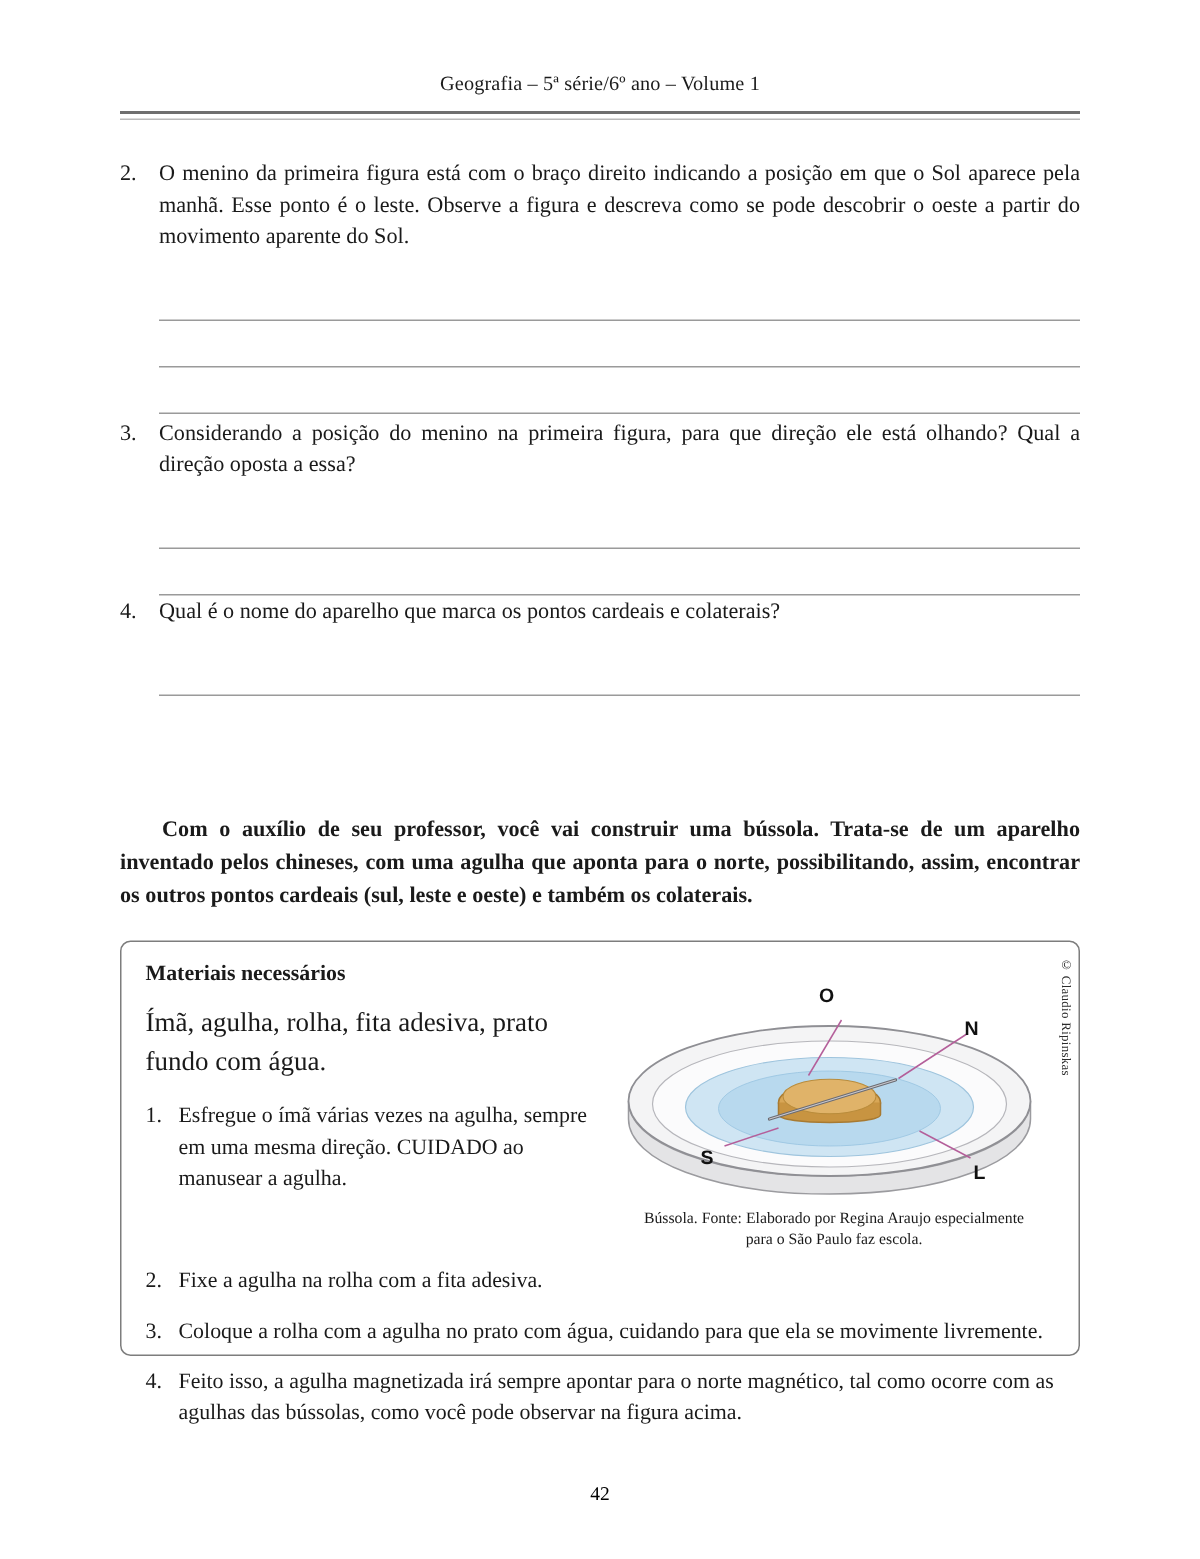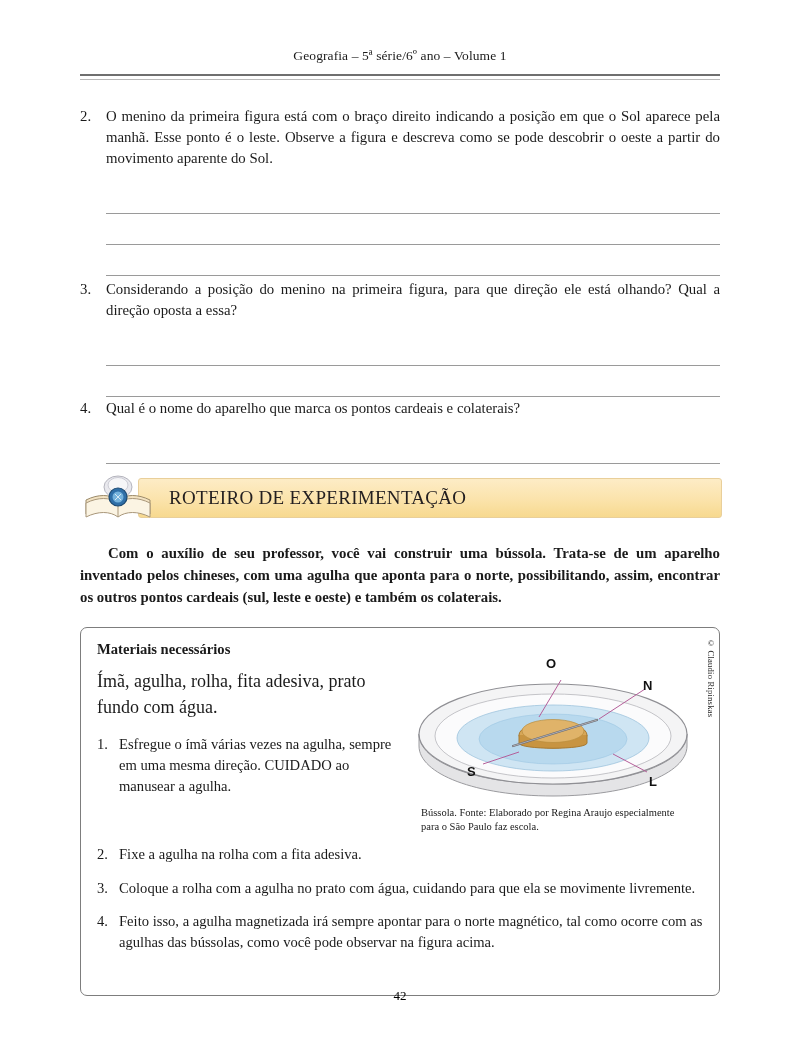--- a/index.html
+++ b/index.html
@@ -121,21 +121,21 @@
     text-indent: 28px;
     font-weight: bold;
   }
 
   
   .expbox {
     position: absolute;
     left: 80px;
     top: 627px;
     width: 640px;
-    height: 369px;
+    height: 277px;
     border: 1px solid #7d7d7d;
     border-radius: 7px;
     box-sizing: border-box;
     padding-left: 35px;
   }
   .exp-left {
     position: absolute;
     left: 16px;
     top: 13px;
     width: 300px;
@@ -197,20 +197,21 @@
     width: 308px;
     height: 190px;
   }
   .fig-caption {
     position: absolute;
     left: 340px;
     top: 178px;
     width: 270px;
     font-size: 10.5px;
     line-height: 1.3;
+    text-align: center;
     color: #1a1a1a;
   }
   .credit {
     position: absolute;
     right: 3px;
     top: 10px;
     font-size: 8.6px;
     color: #2b2b2b;
     writing-mode: vertical-rl;
     letter-spacing: 0.2px;
@@ -268,35 +269,20 @@
   <div class="qblock" style="top:398px;">
     <div class="qrow">
       <div class="qnum">4.</div>
       <div class="qtext">Qual é o nome do aparelho que marca os pontos cardeais e colaterais?</div>
     </div>
     <div class="answer-lines">
       <div class="answer-line"></div>
     </div>
   </div>
 
-  <div class="banner-wrap">
-    <div class="banner">
-      <div class="banner-title">ROTEIRO DE EXPERIMENTAÇÃO</div>
-    </div>
-    <svg class="book-icon" viewBox="0 0 72 56">
-      <ellipse cx="38" cy="17" rx="14" ry="11" fill="#e9e9ee" stroke="#b4b4bd" stroke-width="1"></ellipse>
-      <ellipse cx="38" cy="15" rx="10" ry="7.5" fill="#f6f6f8" stroke="#c2c2cb" stroke-width="0.8"></ellipse>
-      <path d="M6 30 C18 24, 30 24, 38 30 C46 24, 58 24, 70 30 L70 44 C58 38, 46 38, 38 44 C30 38, 18 38, 6 44 Z" fill="#f2e2c2" stroke="#9c8b6a" stroke-width="1"></path>
-      <path d="M6 33 C18 27, 30 27, 38 33 C46 27, 58 27, 70 33 L70 47 C58 41, 46 41, 38 47 C30 41, 18 41, 6 47 Z" fill="#fbf4e3" stroke="#a9977a" stroke-width="1"></path>
-      <path d="M38 33 L38 47" stroke="#a9977a" stroke-width="1"></path>
-      <circle cx="38" cy="27" r="9" fill="#2f6fa8" stroke="#1c4a73" stroke-width="1.2"></circle>
-      <circle cx="38" cy="27" r="5.5" fill="#76b3dd"></circle>
-      <path d="M35 24 L41 30 M41 24 L35 30" stroke="#ffffff" stroke-width="1" opacity="0.7"></path>
-    </svg>
-  </div>
 
   <div class="intro">Com o auxílio de seu professor, você vai construir uma bússola. Trata-se de um aparelho inventado pelos chineses, com uma agulha que aponta para o norte, possibilitando, assim, encontrar os outros pontos cardeais (sul, leste e oeste) e também os colaterais.</div>
 
   <div class="expbox">
 
     <div class="exp-left">
       <div class="exp-h">Materiais necessários</div>
       <div class="exp-p">Ímã, agulha, rolha, fita adesiva, prato fundo com água.</div>
       <ul class="exp-list" style="margin-top:14px;">
         <li class="exp-li">

